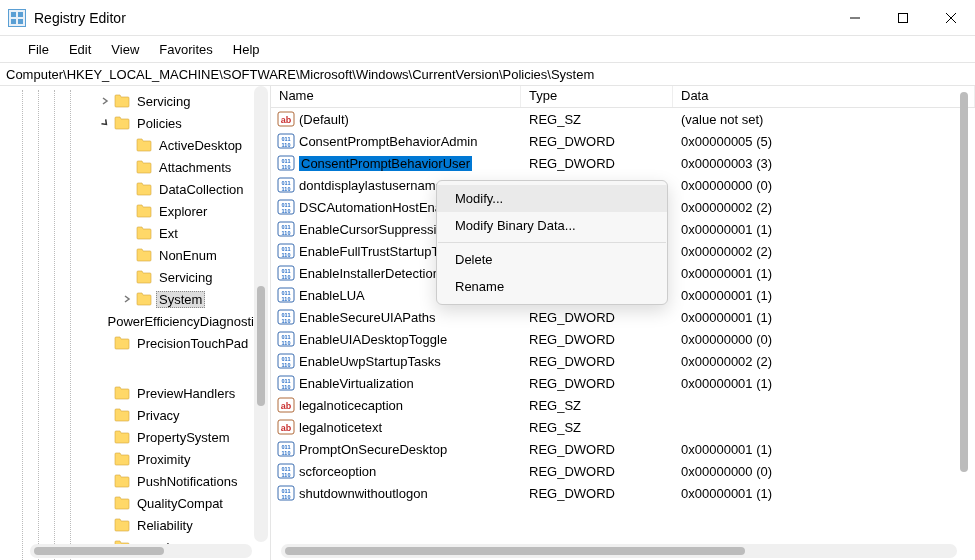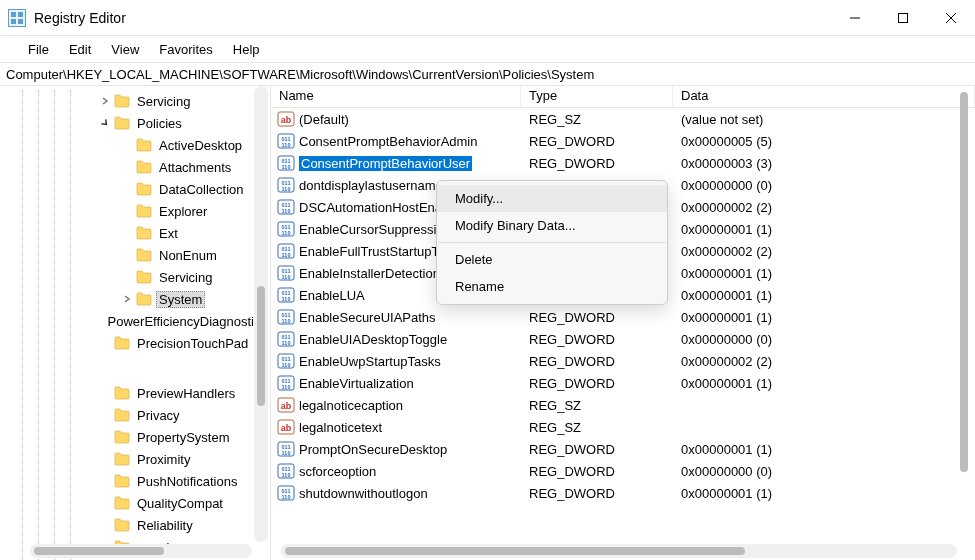--- a/index.html
+++ b/index.html
@@ -31,21 +31,21 @@
 .list-header div { padding: 2px 8px; border-right: 1px solid #eee; }
 .col-name { width: 250px; }
 .col-type { width: 152px; }
 .col-data { flex: 1; }
 .list-body { font-size: 13px; }
 .list-row { display: flex; height: 22px; align-items: center; }
 .list-row .icon { width: 18px; height: 16px; margin: 0 4px 0 6px; flex-shrink: 0; }
 .list-row .name { width: 222px; padding-right: 4px; white-space: nowrap; overflow: hidden; }
 .list-row .type { width: 152px; padding-left: 8px; }
 .list-row .data { flex: 1; padding-left: 8px; }
-.list-row.sel .name span { background: #0078d4; color: #ffffff; padding: 1px 2px; }
+.list-row.sel .name span { background: #0078d4; color: #000000; padding: 1px 2px; }
 .ctx-menu { position: absolute; left: 436px; top: 180px; width: 232px; background: #f7f7f7; border: 1px solid #ccc; border-radius: 6px; box-shadow: 0 6px 18px rgba(0,0,0,0.15); padding: 4px 0; font-size: 13px; }
 .ctx-item { padding: 6px 18px; }
 .ctx-item.hover { background: #eaeaea; }
 .ctx-sep { height: 0; margin: 3px 1px; border-top: 1px solid #ddd; }
 .hscroll { position: absolute; bottom: 2px; height: 14px; background: #f0f0f0; border-radius: 7px; }
 .hscroll .thumb { position: absolute; height: 8px; top: 3px; background: #bcbcbc; border-radius: 4px; }
 .vscroll-tree { position: absolute; right: 2px; top: 0; bottom: 18px; width: 14px; background: #f0f0f0; border-radius: 7px; }
 .vscroll-tree .thumb { position: absolute; width: 8px; left: 3px; background: #bcbcbc; border-radius: 4px; }
 .vscroll-list { position: absolute; right: 4px; top: 92px; height: 438px; width: 14px; }
 .vscroll-list .thumb { position: absolute; width: 8px; left: 3px; background: #bcbcbc; border-radius: 4px; }

